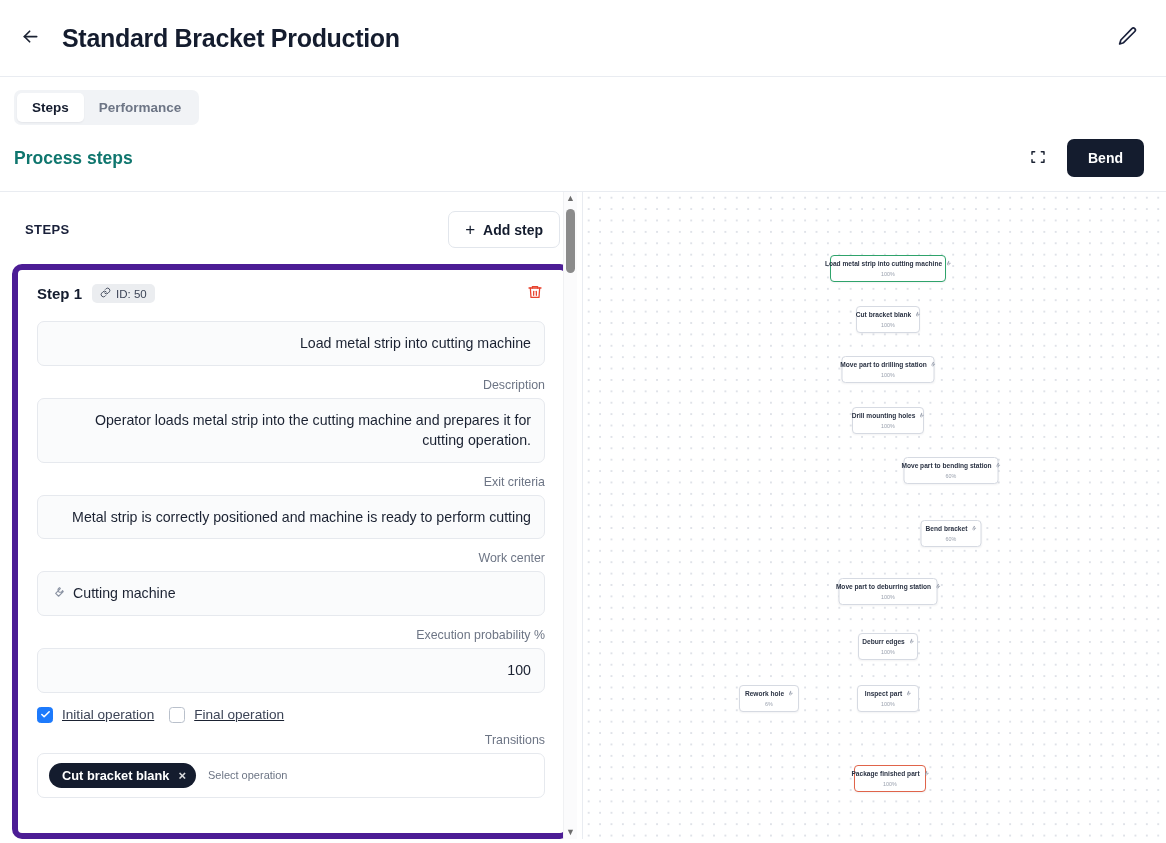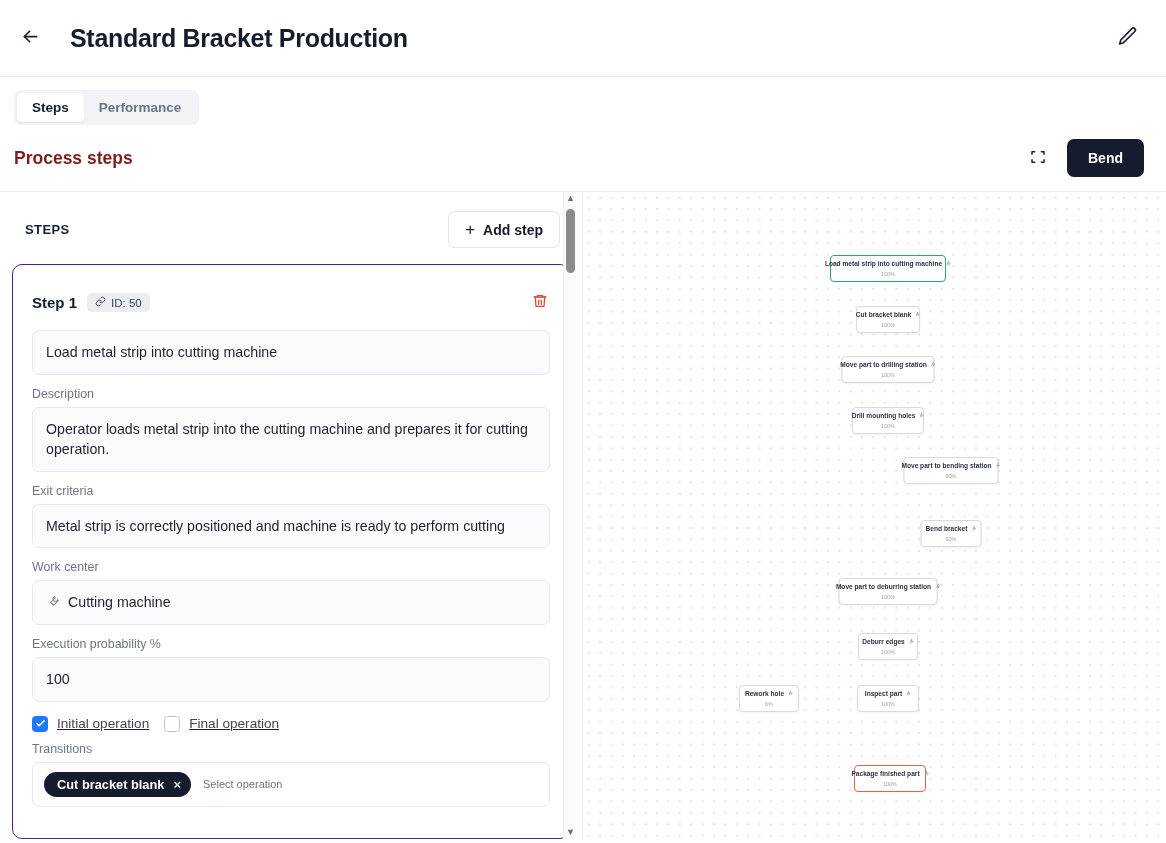--- a/index.html
+++ b/index.html
@@ -20,21 +20,21 @@
     background: #fff;
   }
   .back-btn {
     width: 32px; height: 32px;
     display: flex; align-items: center; justify-content: center;
     cursor: pointer; background: none; border: none;
     color: #1b2232;
   }
   .page-title {
     font-size: 25px; font-weight: bold; letter-spacing: -0.3px;
-    margin-left: 24px; color: #141c2e;
+    margin-left: 16px; color: #141c2e;
   }
   .header-spacer { flex: 1; }
   .edit-btn {
     width: 34px; height: 34px;
     display: flex; align-items: center; justify-content: center;
     cursor: pointer; background: none; border: none; color: #19203a;
   }
 
   
   .tabs-wrap { padding: 13px 14px 0 14px; }
@@ -48,21 +48,21 @@
     cursor: pointer; color: #6d7585; border: none; background: transparent;
     font-family: inherit;
   }
   .tab.active { background: #ffffff; color: #141c2e; box-shadow: 0 1px 2px rgba(16,24,40,.06); }
 
   
   .section-bar {
     display: flex; align-items: center;
     padding: 14px 22px 14px 14px;
   }
-  .section-title { font-size: 17.5px; font-weight: bold; color: #7f1d1d; }
+  .section-title { font-size: 17.5px; font-weight: bold; color: #0f766e; }
   .section-spacer { flex: 1; }
   .icon-btn-ghost {
     width: 30px; height: 30px; margin-right: 14px;
     display: flex; align-items: center; justify-content: center;
     background: none; border: none; cursor: pointer; color: #1b2232;
   }
   .save-btn {
     background: #141c2e; color: #fff;
     font-size: 14px; font-weight: bold;
     border: none; border-radius: 7px;
@@ -94,23 +94,24 @@
     font-size: 14px; font-weight: bold; color: #141c2e;
     cursor: pointer; font-family: inherit;
   }
   .plus-glyph { font-size: 17px; font-weight: 400; line-height: 1; }
 
   .scroll-region {
     flex: 1; overflow: hidden; position: relative;
     padding: 0 12px 0 12px;
   }
   .step-card {
-    border: 1px solid #4c1d95; border-radius: 10px;
-    background: #fff; padding: 26px 19px 20px 19px;
+    border: 6px solid #4c1d95; border-radius: 10px;
+    background: #fff; padding: 12px 19px 20px 19px;
     height: 100%;
+    text-align: right;
   }
   .step-card-head { display: flex; align-items: center; margin-bottom: 16px; }
   .step-num { font-size: 15px; font-weight: bold; color: #141c2e; }
   .id-badge {
     display: inline-flex; align-items: center; gap: 5px;
     background: #ebedf0; color: #3d4557;
     font-size: 11.5px; border-radius: 5px;
     padding: 3px 8px; margin-left: 10px;
   }
   .head-spacer { flex: 1; }

